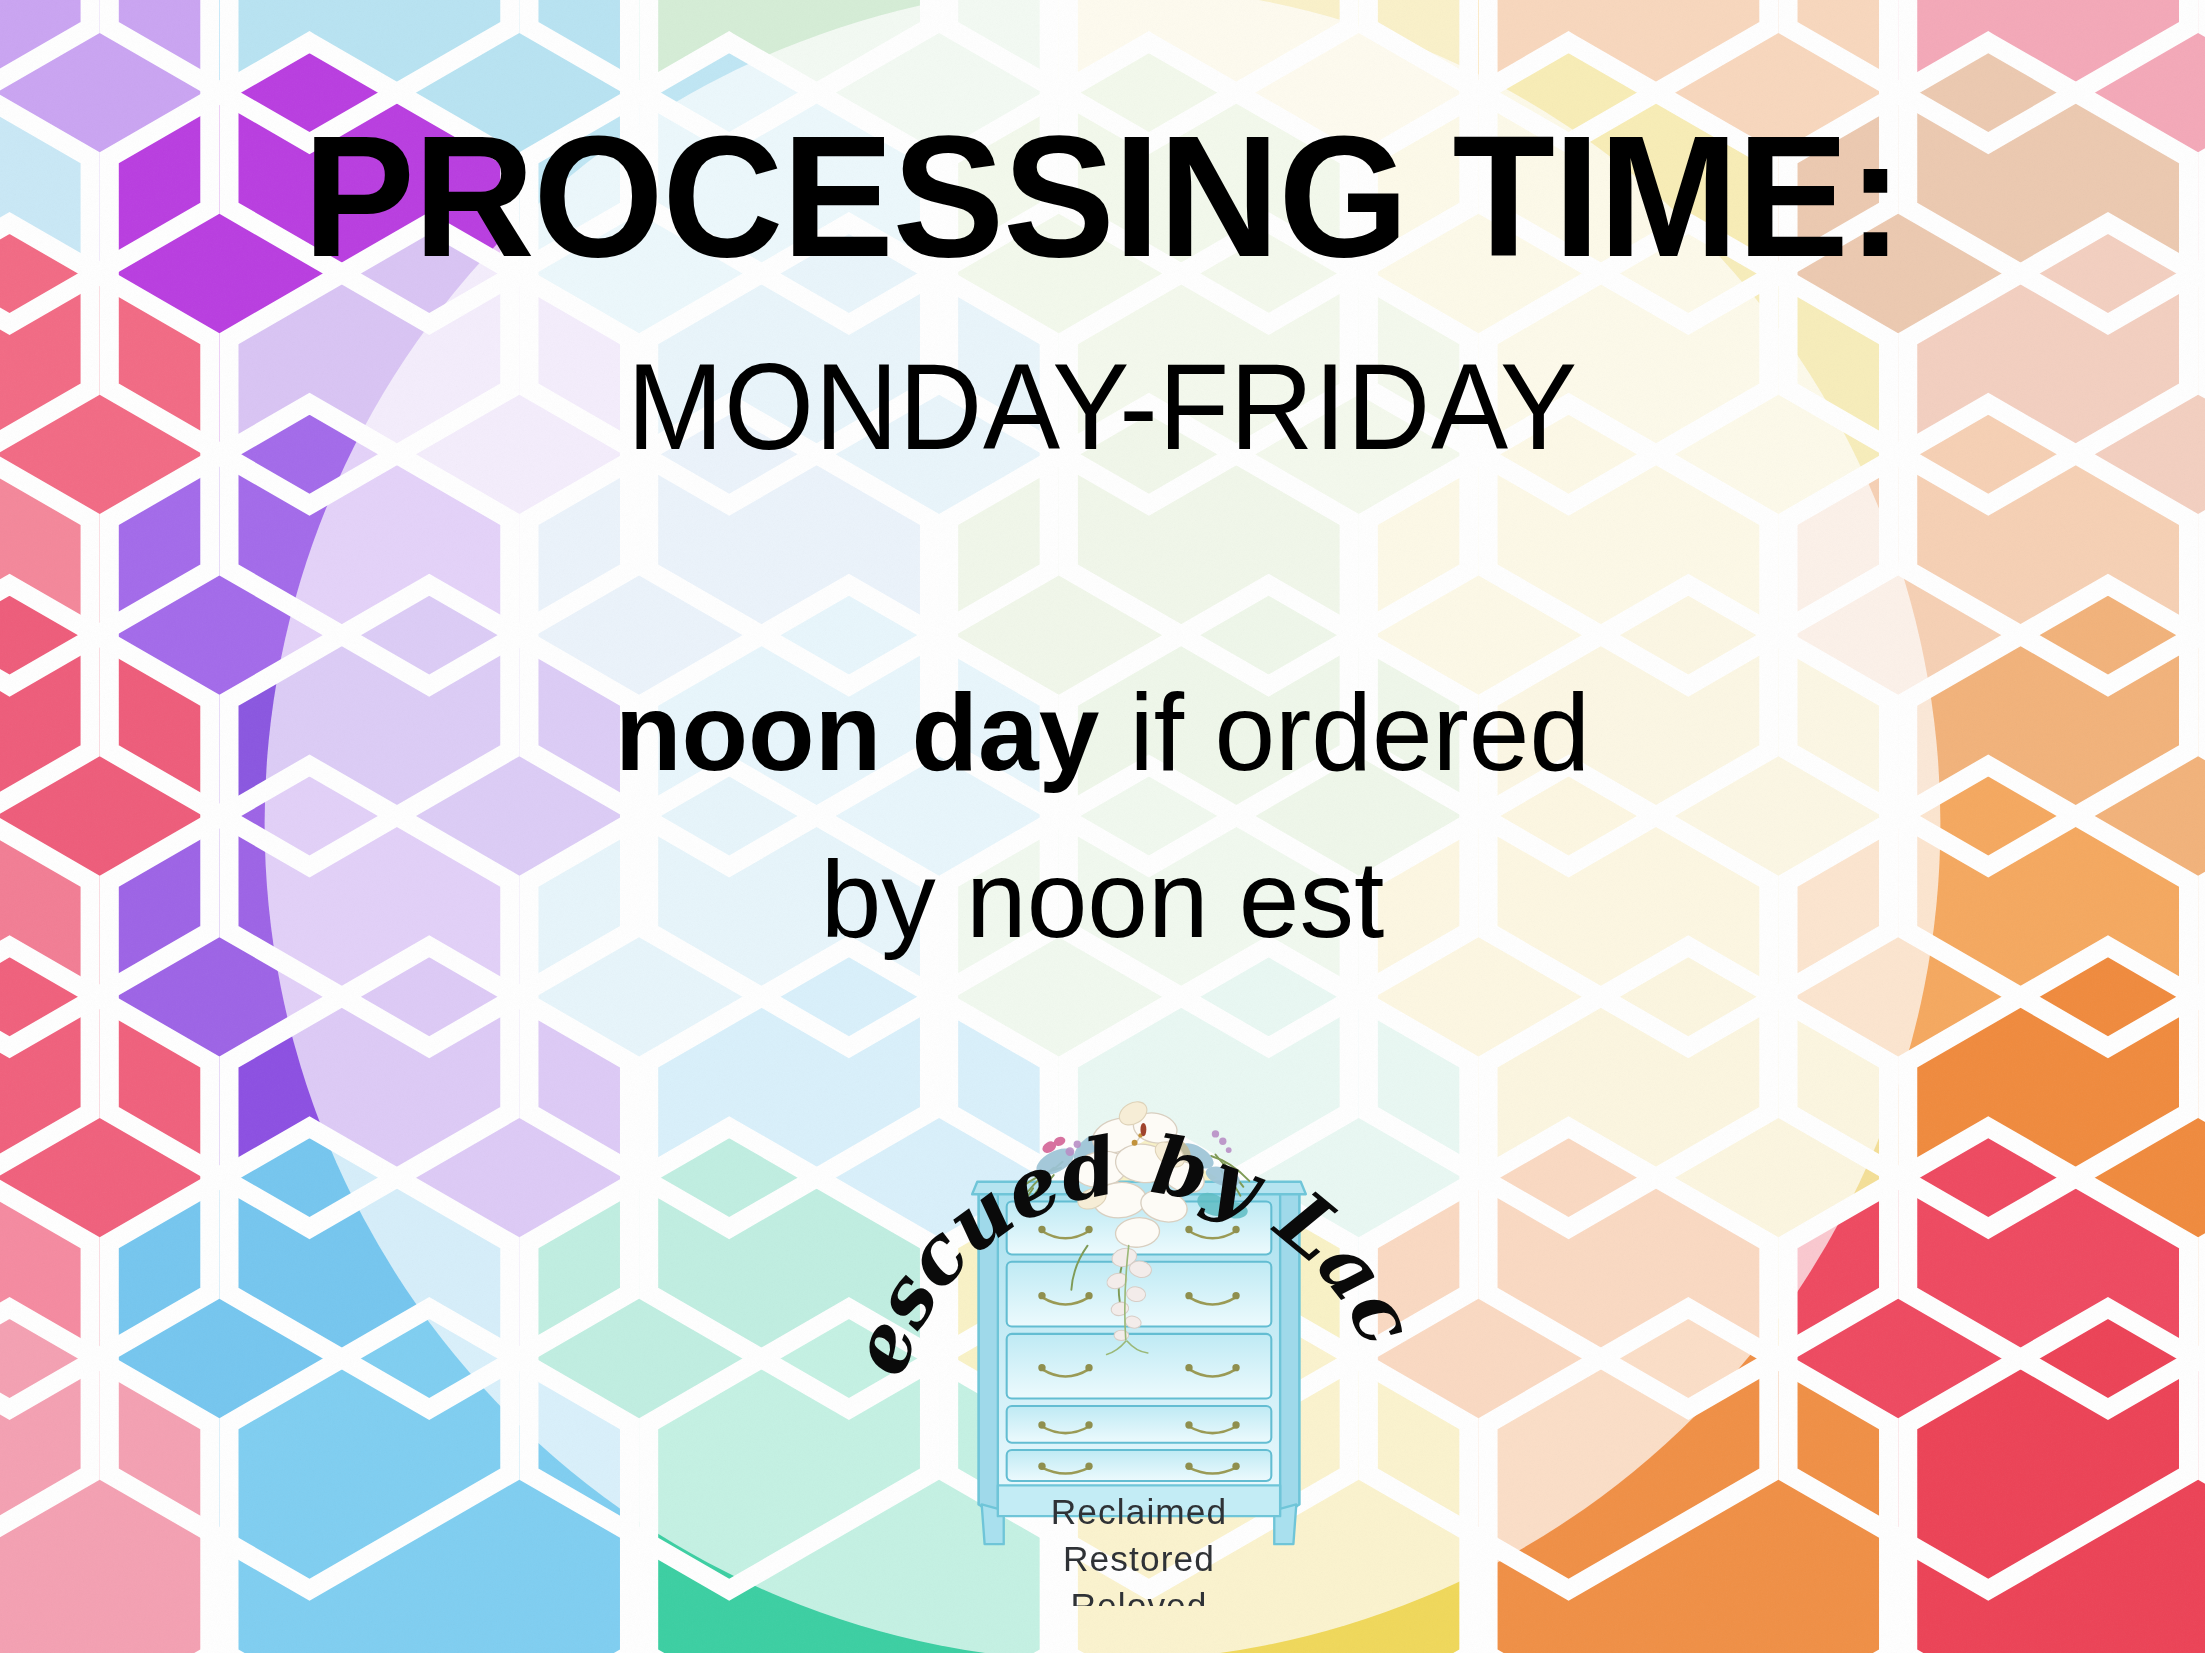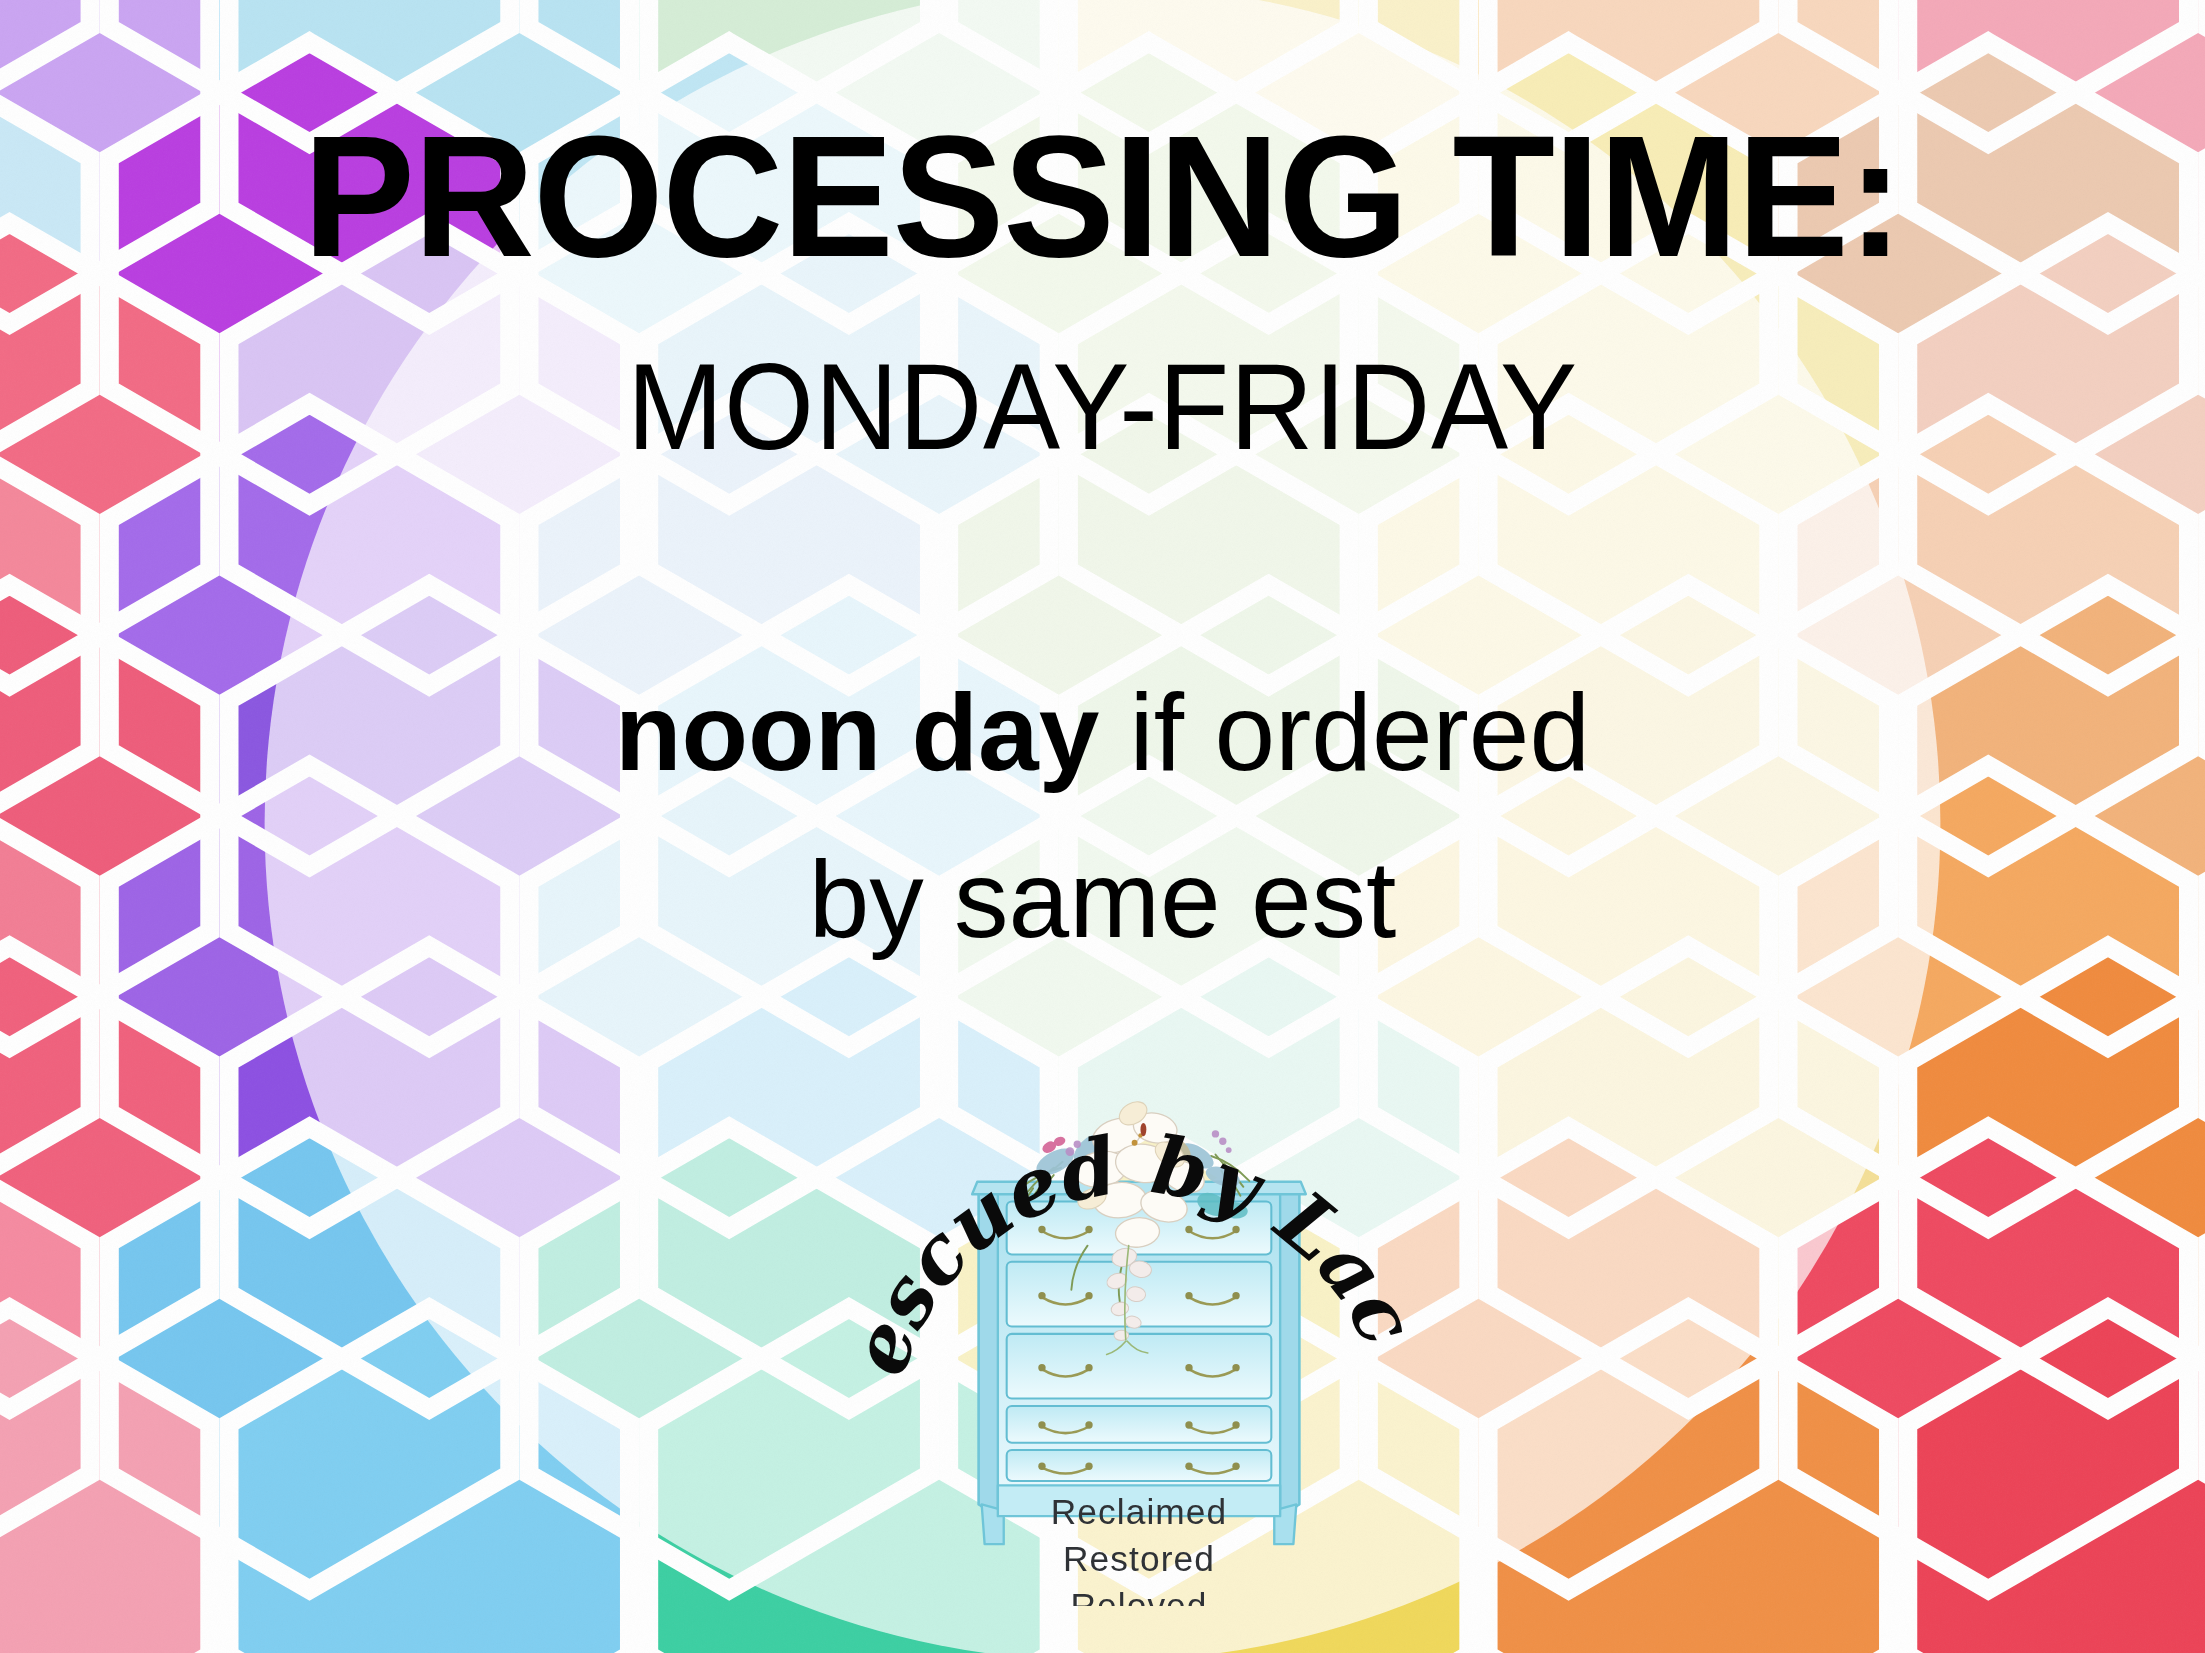--- a/index.html
+++ b/index.html
@@ -245,21 +245,21 @@
   <div class="textwrap">
 
     <div class="line l-title">PROCESSING TIME:</div>
 
     <div class="line l-sub">MONDAY-FRIDAY</div>
 
     <div class="line l-body1">
       <b>noon day</b><span> if ordered</span>
     </div>
 
-    <div class="line l-body2">by same est</div>
+    <div class="line l-body2">by noon est</div>
   </div>
 
   <div id="logo">
     <svg viewBox="0 0 740 790">
       <defs>
         <path id="arcpath" d="M 52,470 A 330 330 0 0 1 688,470" fill="none"></path>
         <linearGradient id="drw" x1="0" y1="0" x2="0" y2="1">
           <stop offset="0" stop-color="#bfeaf4"></stop>
           <stop offset="1" stop-color="#ecfafd"></stop>
         </linearGradient>

